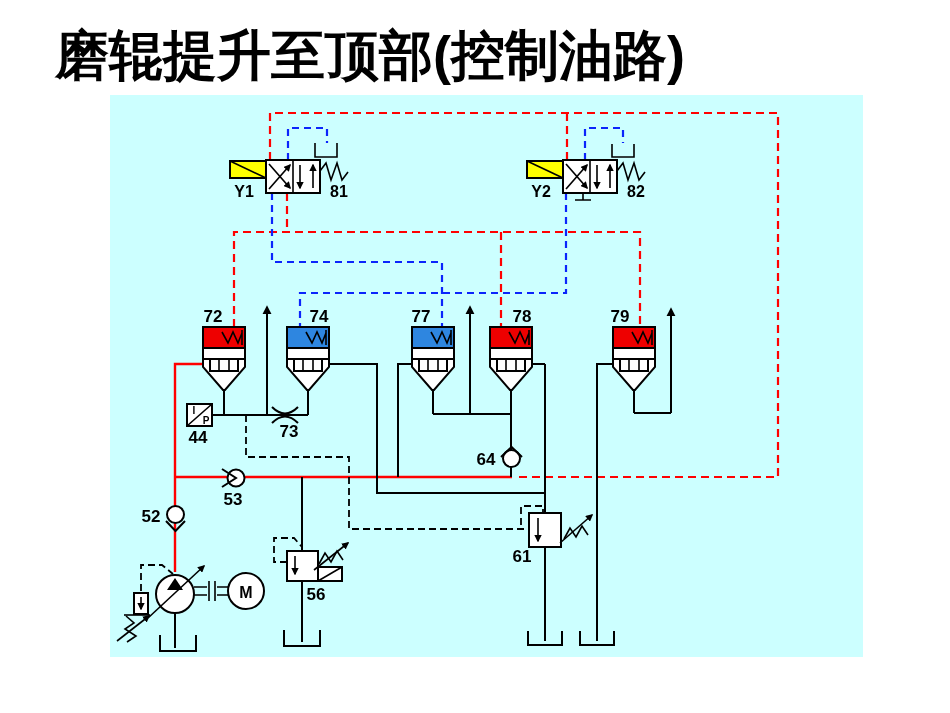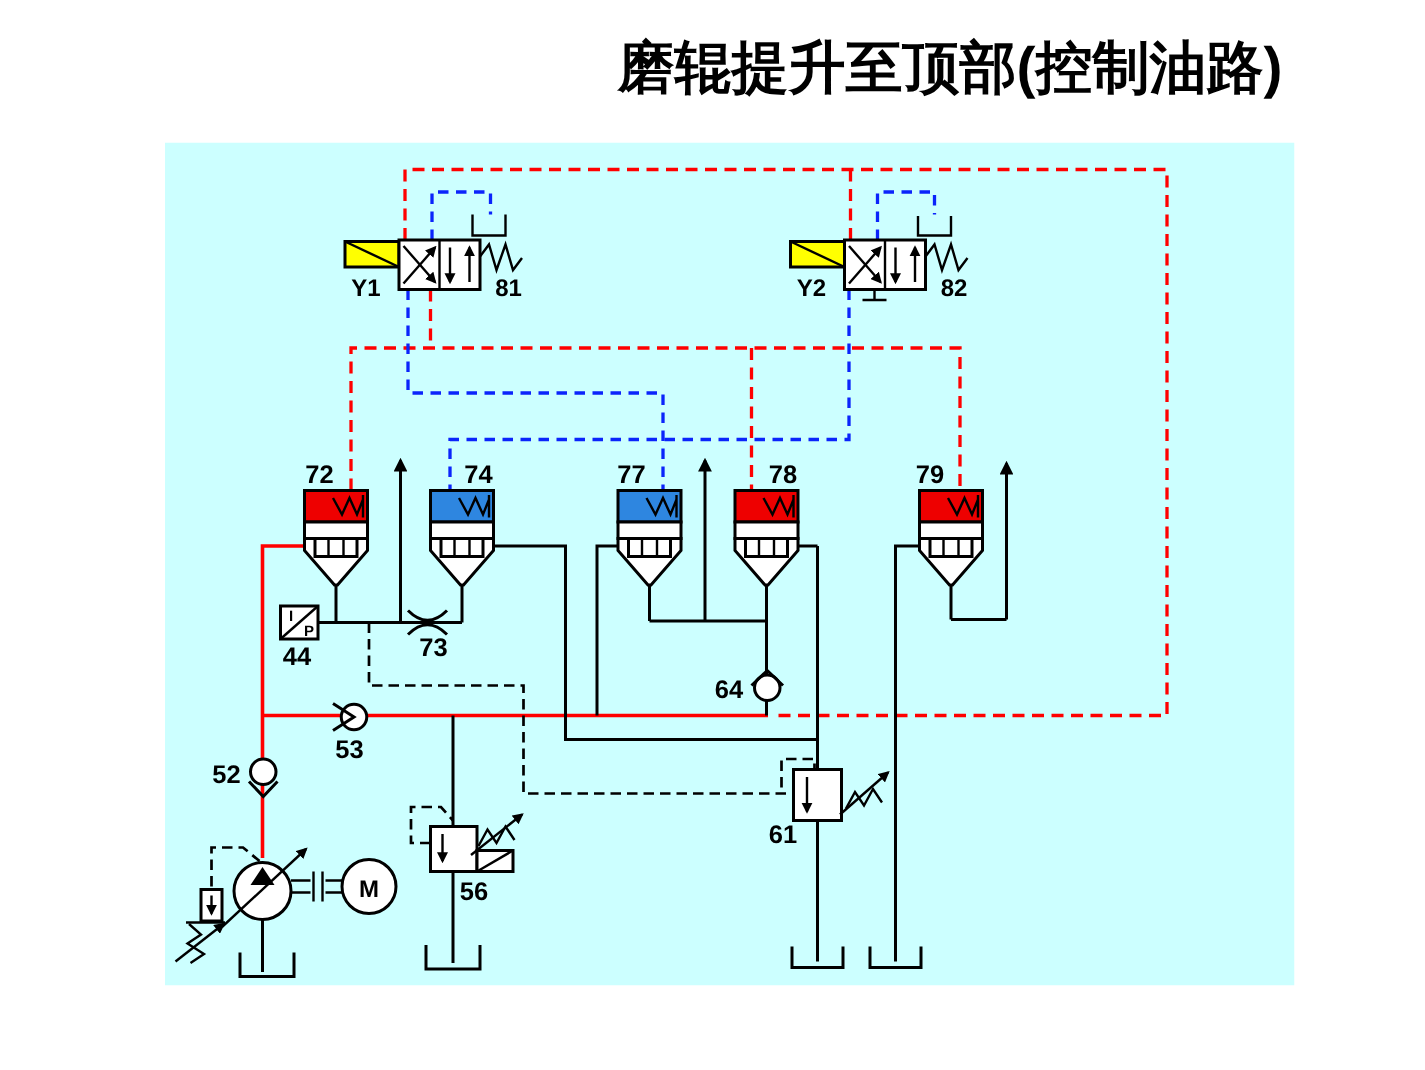--- a/index.html
+++ b/index.html
@@ -1,22 +1,22 @@
 <!DOCTYPE html>
 <html><head>
 <meta charset="utf-8">
 <style>
   :root{
     --bg:#ccffff; --red:#ff0000; --blue:#0b24fb; --yellow:#ffff00;
     --capred:#ee0000; --capblue:#2e86e0;
   }
   html,body{margin:0;padding:0;background:#ffffff;width:950px;height:713px;overflow:hidden;}
   #stage{position:relative;width:950px;height:713px;background:#ffffff;font-family:"Liberation Sans",sans-serif;}
-  #slide-title{position:absolute;left:55px;top:20px;width:800px;text-align:right;
-    font-family:"Liberation Sans",sans-serif;font-weight:bold;font-size:38px;color:#000;white-space:nowrap;}
+  #slide-title{position:absolute;left:55px;top:20px;width:800px;text-align:left;
+    font-family:"Liberation Sans",sans-serif;font-weight:bold;font-size:54px;color:#000;white-space:nowrap;}
   #diagram{position:absolute;left:110px;top:95px;}
   
   .k{stroke:#000;stroke-width:2;fill:none;}
   .k1{stroke:#000;stroke-width:1.6;fill:none;}
   .rs{stroke:var(--red);stroke-width:2.4;fill:none;}
   .rd{stroke:var(--red);stroke-width:2.2;fill:none;stroke-dasharray:8 5;}
   .bd{stroke:var(--blue);stroke-width:2.2;fill:none;stroke-dasharray:7 5;}
   .kd{stroke:#000;stroke-width:1.8;fill:none;stroke-dasharray:7 4;}
   .wht{fill:#ffffff;stroke:#000;stroke-width:2;}
   .capr{fill:var(--capred);stroke:#000;stroke-width:2;}

